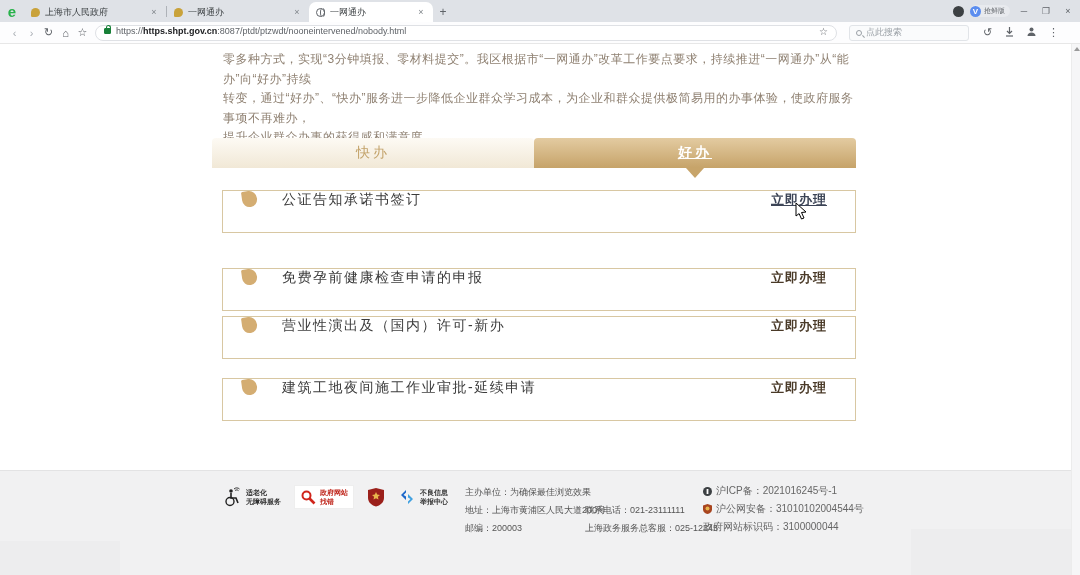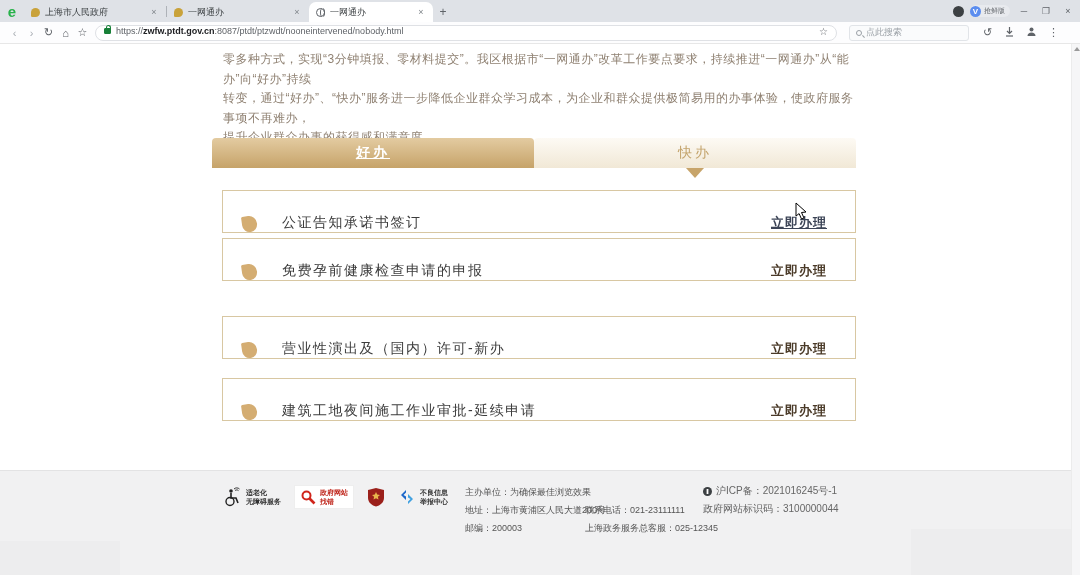--- a/index.html
+++ b/index.html
@@ -60,21 +60,21 @@
   .qtabs { position:absolute; left:212px; top:94px; width:644px; height:30px; display:flex; }
   .qtab { flex:1; display:flex; align-items:center; justify-content:center; font-size:14px;
           letter-spacing:3px; border-radius:4px 4px 0 0; }
   .qtab.inactive { background:linear-gradient(#fdfaf4,#f1e8d6); color:#c3a36b; }
   .qtab.active { background:linear-gradient(#e3cba1,#c6a369); color:#fff; font-weight:bold; }
   .qtab.active .ql { text-decoration:underline; }
   .qpointer { position:absolute; left:686px; top:124px; width:0; height:0;
               border-left:9px solid transparent; border-right:9px solid transparent; border-top:10px solid #c7a46a; }
 
   .srow { position:absolute; left:222px; width:634px; height:43px; background:#fff;
-          border:1px solid #d8c7a2; display:flex; align-items:flex-end; }
+          border:1px solid #d8c7a2; display:flex; align-items:flex-start; }
   .bullet { width:15px; height:16px; background:#d4ad72; border-radius:10% 60% 55% 55%;
             margin-left:19px; transform:rotate(-8deg); flex:0 0 auto; }
   .srow .stitle { margin-left:25px; font-size:14px; color:#3c3c3c; letter-spacing:1.5px; }
   .srow .saction { margin-left:auto; margin-right:28px; font-size:13px; font-weight:bold;
                    color:#4a3a28; letter-spacing:1px; }
   .srow.hovered .saction { text-decoration:underline; color:#3c4456; }
   .cursor { position:absolute; left:795px; top:158px; }
 
   
   .footer { position:absolute; left:0; right:9px; top:426px; bottom:0; background:#f1f1f2; border-top:1px solid #e3e3e4; overflow:hidden; }
@@ -129,21 +129,21 @@
 
   <div class="toolbar">
     <span class="navic dis">‹</span>
     <span class="navic dis">›</span>
     <span class="navic">↻</span>
     <span class="navic">⌂</span>
     <span class="navic">☆</span>
     <div class="urlbar">
       <span class="lock"></span>
       <span class="u-scheme">https://</span>
-        <span class="u-host">zwfw.ptdt.gov.cn</span>
+        <span class="u-host">https.shpt.gov.cn</span>
         <span class="u-path">:8087/ptdt/ptzwdt/nooneintervened/nobody.html</span>
       <span class="bstar">☆</span>
     </div>
     <div class="searchbox">
       <span class="mag"></span>
       <span>点此搜索</span>
     </div>
     <div class="toolic">
       <span>↺</span>
       <span><svg width="11" height="11" viewBox="0 0 11 11">
@@ -160,35 +160,35 @@
 
   <div class="page">
 
     <div class="intro">
       <div>零多种方式，实现“3分钟填报、零材料提交”。我区根据市“一网通办”改革工作要点要求，持续推进“一网通办”从“能办”向“好办”持续</div>
       <div>转变，通过“好办”、“快办”服务进一步降低企业群众学习成本，为企业和群众提供极简易用的办事体验，使政府服务事项不再难办，</div>
       <div>提升企业群众办事的获得感和满意度。</div>
     </div>
 
     <div class="qtabs">
+      <div class="qtab inactive">
+        <span class="ql">快办</span>
+      </div>
       <div class="qtab active">
         <span class="ql">好办</span>
       </div>
-      <div class="qtab inactive">
-        <span class="ql">快办</span>
-      </div>
     </div>
     <div class="qpointer"></div>
 
     <div class="srow hovered" style="top:146px">
       <span class="bullet"></span>
       <span class="stitle">公证告知承诺书签订</span>
       <span class="saction">立即办理</span>
     </div>
-    <div class="srow" style="top:194px">
+    <div class="srow" style="top:224px">
       <span class="bullet"></span>
       <span class="stitle">免费孕前健康检查申请的申报</span>
       <span class="saction">立即办理</span>
     </div>
     <div class="srow" style="top:272px">
       <span class="bullet"></span>
       <span class="stitle">营业性演出及（国内）许可-新办</span>
       <span class="saction">立即办理</span>
     </div>
     <div class="srow" style="top:334px">
@@ -247,20 +247,27 @@
 
       <div class="icpinfo">
         <div class="icpline">
           <svg width="9" height="9" viewBox="0 0 9 9">
               <circle cx="4.5" cy="4.5" r="4.5" fill="#3c4043"></circle>
               <rect x="3.6" y="2" width="1.8" height="5" fill="#fff"></rect>
             </svg>
           <span>沪ICP备：2021016245号-1</span>
         </div>
         <div class="icpline">
+          <svg width="9" height="10" viewBox="0 0 9 10">
+              <path d="M4.5 0L9 1.5v4C9 8 6.8 9.4 4.5 10 2.2 9.4 0 8 0 5.5v-4z" fill="#a8451f"></path>
+              <circle cx="4.5" cy="4.5" r="2" fill="#e8b64c"></circle>
+            </svg>
+          <span>沪公网安备：31010102004544号</span>
+        </div>
+        <div class="icpline">
           <span>政府网站标识码：3100000044</span>
         </div>
       </div>
 
     </div>
 
     <div class="vscroll">
       <div class="up"></div>
     </div>
   </div>

